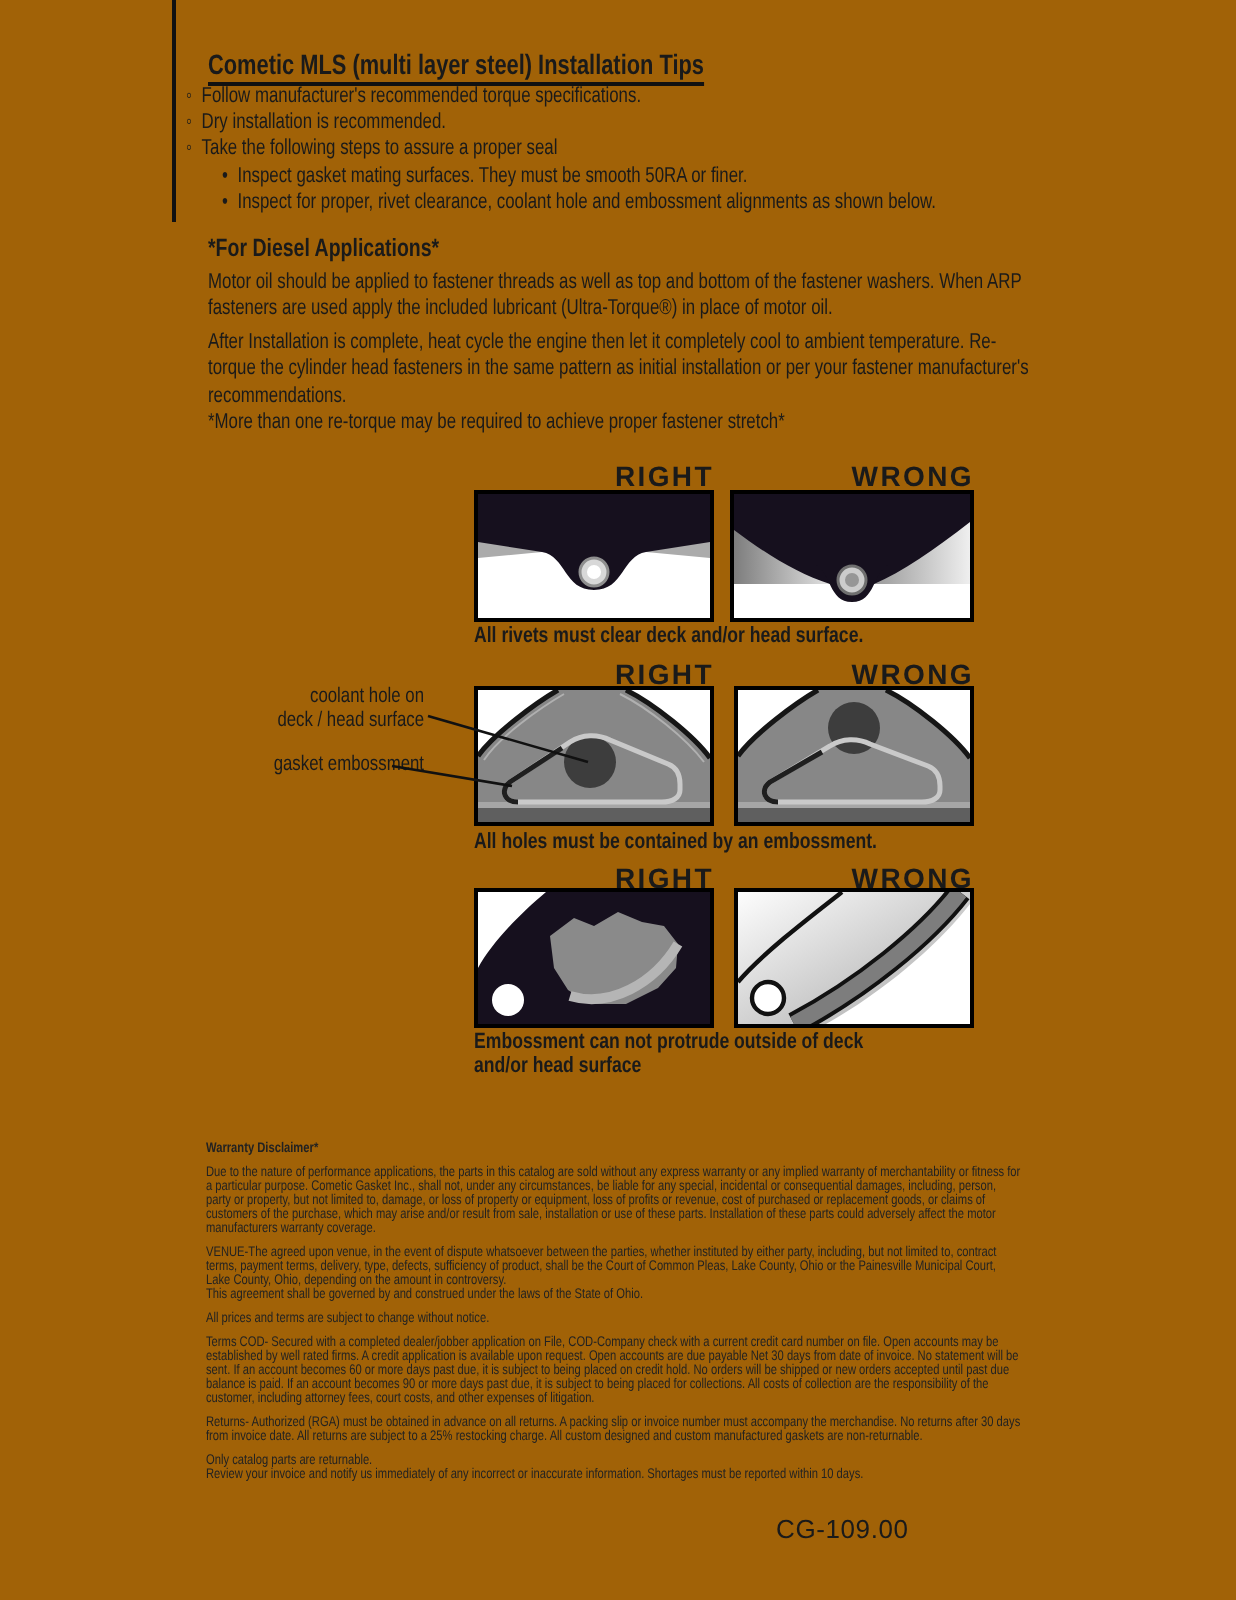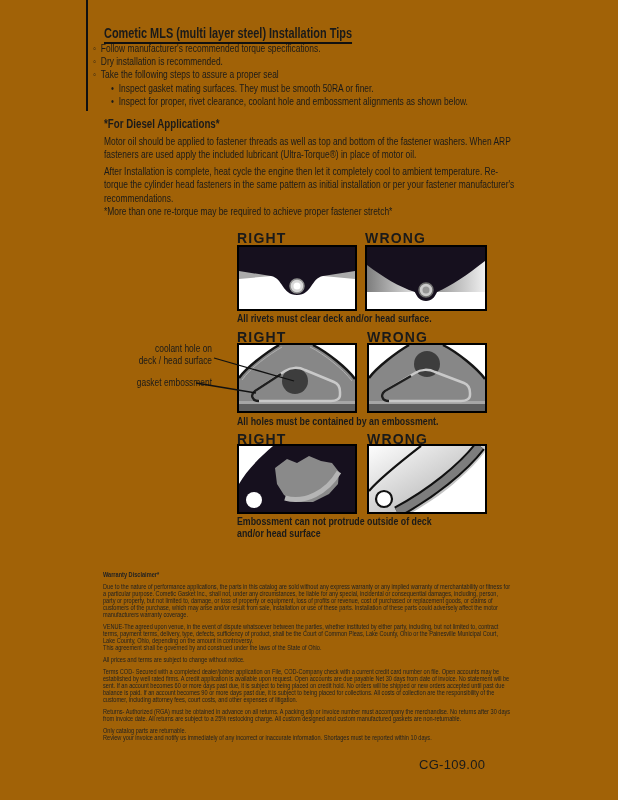--- a/index.html
+++ b/index.html
@@ -23,36 +23,36 @@
   .b-row{display:flex;}
   .b-marker{width:10px;flex:0 0 10px;text-align:left;}
   .b-sub{padding-left:23px;}
 
   .diesel-head{left:104px;top:117px;width:400px;font-size:12.5px;font-weight:bold;}
   .body-par{left:104px;top:0;width:532px;font-size:10.8px;line-height:13.4px;}
   .p1{top:135px;}
   .p2{top:165px;}
   .p-note{top:205px;}
 
-  .rw-label{top:0;font-size:14px;font-weight:bold;letter-spacing:1.2px;text-align:left;}
+  .rw-label{top:0;font-size:14px;font-weight:bold;letter-spacing:1.2px;text-align:right;}
   .panel{border:0;display:block;}
   .cap{font-size:11px;font-weight:bold;white-space:nowrap;}
 
   .dg2-labels{left:22px;top:343px;width:190px;font-size:10.5px;line-height:11.5px;
     text-align:right;transform:scaleX(0.80);transform-origin:100% 0;}
   .dg2-label2{margin-top:11px;}
 
   .pointer-svg{pointer-events:none;z-index:6;}
 
   .disclaimer{left:103px;top:571px;width:509px;font-size:7px;line-height:7px;
     transform:scaleX(0.80);transform-origin:0 0;color:#222;}
   .disclaimer p{margin:0 0 5px 0;}
   .disc-head{font-weight:bold;margin-bottom:5px;}
 
-  .cg-num{left:388px;top:757px;font-size:13px;letter-spacing:0.3px;margin-left:31px;}
+  .cg-num{left:388px;top:757px;font-size:13px;letter-spacing:0.3px;}
 </style>
 </head>
 <body>
 
 <div class="page">
 
   <div class="abs edge-line"></div>
 
   <div class="abs title-wrap cond">
     <span class="doc-title">Cometic MLS (multi layer steel) Installation Tips</span>

